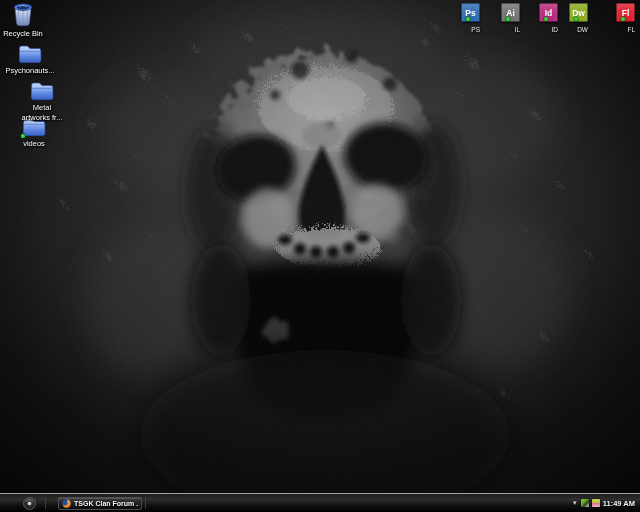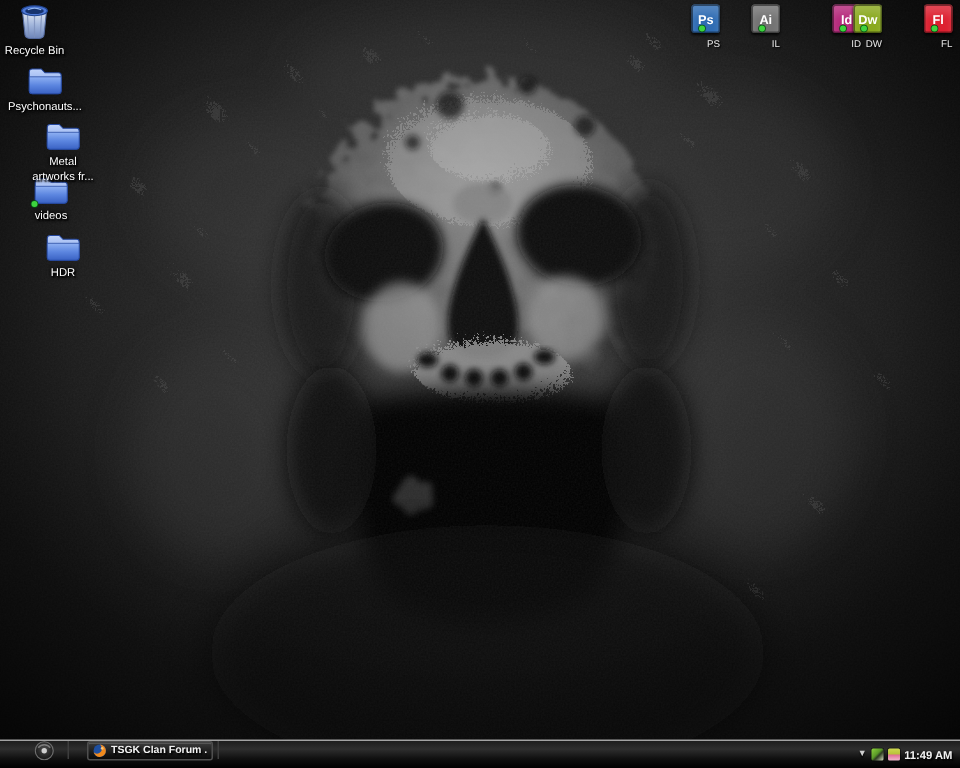--- a/index.html
+++ b/index.html
@@ -21,21 +21,21 @@
     color:#fff;font-size:8.5px;font-weight:bold;letter-spacing:0;
     box-shadow:inset 0 0 0 1px rgba(0,0,0,.45), inset 0 6px 6px rgba(255,255,255,.18), 0 1px 2px rgba(0,0,0,.8);}
   .badge-ps{background:#2f6cb3;} .badge-ai{background:#737373;} .badge-id{background:#b62a7c;}
   .badge-dw{background:#8aa91f;} .badge-fl{background:#dd2030;}
   .app-label{margin-top:4px;color:#e8e8e8;font-size:6.5px;text-shadow:1px 1px 1px #000;}
 
   
   .taskbar{position:absolute;left:0;right:0;bottom:0;height:19px;
     border-top:1px solid #a2a2a2;
     background:linear-gradient(180deg,#1d1d1d 0%,#2e2e2e 30%,#101010 65%,#000 100%);
-    display:flex;padding-left:16px;}
+    display:flex;align-items:center;padding-left:16px;}
   .start-orb{margin-left:7px;width:13px;height:13px;flex:0 0 auto;cursor:pointer;}
   .tb-sep{width:1px;height:12px;background:#3d3d3d;margin:0 3px;flex:0 0 auto;}
   .task-btn{margin-left:9px;width:84px;height:13px;border:1px solid #4e4e4e;border-radius:2px;
     background:linear-gradient(180deg,#3c3c3c,#161616 70%,#0a0a0a);
     display:flex;align-items:center;gap:3px;padding:0 3px;cursor:pointer;
     box-shadow:inset 0 1px 0 rgba(255,255,255,.15);}
   .task-btn .t-label{color:#f2f2f2;font-size:7px;font-weight:bold;white-space:nowrap;overflow:hidden;
     text-shadow:1px 1px 1px #000;}
   .tray{margin-left:auto;display:flex;align-items:center;gap:3px;padding-right:5px;}
   .chevron{color:#cfcfcf;font-size:6px;line-height:1;cursor:pointer;text-shadow:0 1px 1px #000;}
@@ -252,42 +252,33 @@
     <span class="ic">
       <svg width="24" height="21" viewBox="0 0 24 21">
         <path d="M1.5 5 Q1.5 3 3.5 3 L9.5 3 L12 5.5 L21 5.5 Q22.8 5.5 22.8 7.3 L22.8 17.5 Q22.8 19.5 20.8 19.5 L3.5 19.5 Q1.5 19.5 1.5 17.5 Z" fill="url(#foldTab)" stroke="#24479e" stroke-width="0.7"></path>
         <path d="M1.5 8.2 L22.8 8.2 L22.8 17.5 Q22.8 19.5 20.8 19.5 L3.5 19.5 Q1.5 19.5 1.5 17.5 Z" fill="url(#foldBody)" stroke="#24479e" stroke-width="0.5"></path>
       </svg>
     </span>
     <span class="icon-label">Metal</span>
     <span class="icon-label" style="margin-top:-1px">artworks fr...</span>
   </div>
 
-  <div class="desktop-icon" style="left:10px;top:150px">
-    <span class="ic">
-      <svg width="24" height="21" viewBox="0 0 24 21">
-        <path d="M1.5 5 Q1.5 3 3.5 3 L9.5 3 L12 5.5 L21 5.5 Q22.8 5.5 22.8 7.3 L22.8 17.5 Q22.8 19.5 20.8 19.5 L3.5 19.5 Q1.5 19.5 1.5 17.5 Z" fill="url(#foldTab)" stroke="#24479e" stroke-width="0.7"></path>
-        <path d="M1.5 8.2 L22.8 8.2 L22.8 17.5 Q22.8 19.5 20.8 19.5 L3.5 19.5 Q1.5 19.5 1.5 17.5 Z" fill="url(#foldBody)" stroke="#24479e" stroke-width="0.5"></path>
-      </svg>
-    </span>
-    <span class="icon-label">HDR</span>
-  </div>
 
 
   <div class="app-shortcut" style="left:458px">
     <span class="app-badge badge-ps">Ps</span>
     <span class="green-dot" style="left:8px;bottom:12px"></span>
     <span class="app-label">PS</span>
   </div>
   <div class="app-shortcut" style="left:498px">
     <span class="app-badge badge-ai">Ai</span>
     <span class="green-dot" style="left:8px;bottom:12px"></span>
     <span class="app-label">IL</span>
   </div>
-  <div class="app-shortcut" style="left:552px">
+  <div class="app-shortcut" style="left:536px">
     <span class="app-badge badge-id">Id</span>
     <span class="green-dot" style="left:8px;bottom:12px"></span>
     <span class="app-label">ID</span>
   </div>
   <div class="app-shortcut" style="left:566px">
     <span class="app-badge badge-dw">Dw</span>
     <span class="green-dot" style="left:8px;bottom:12px"></span>
     <span class="app-label">DW</span>
   </div>
   <div class="app-shortcut" style="left:613px">

